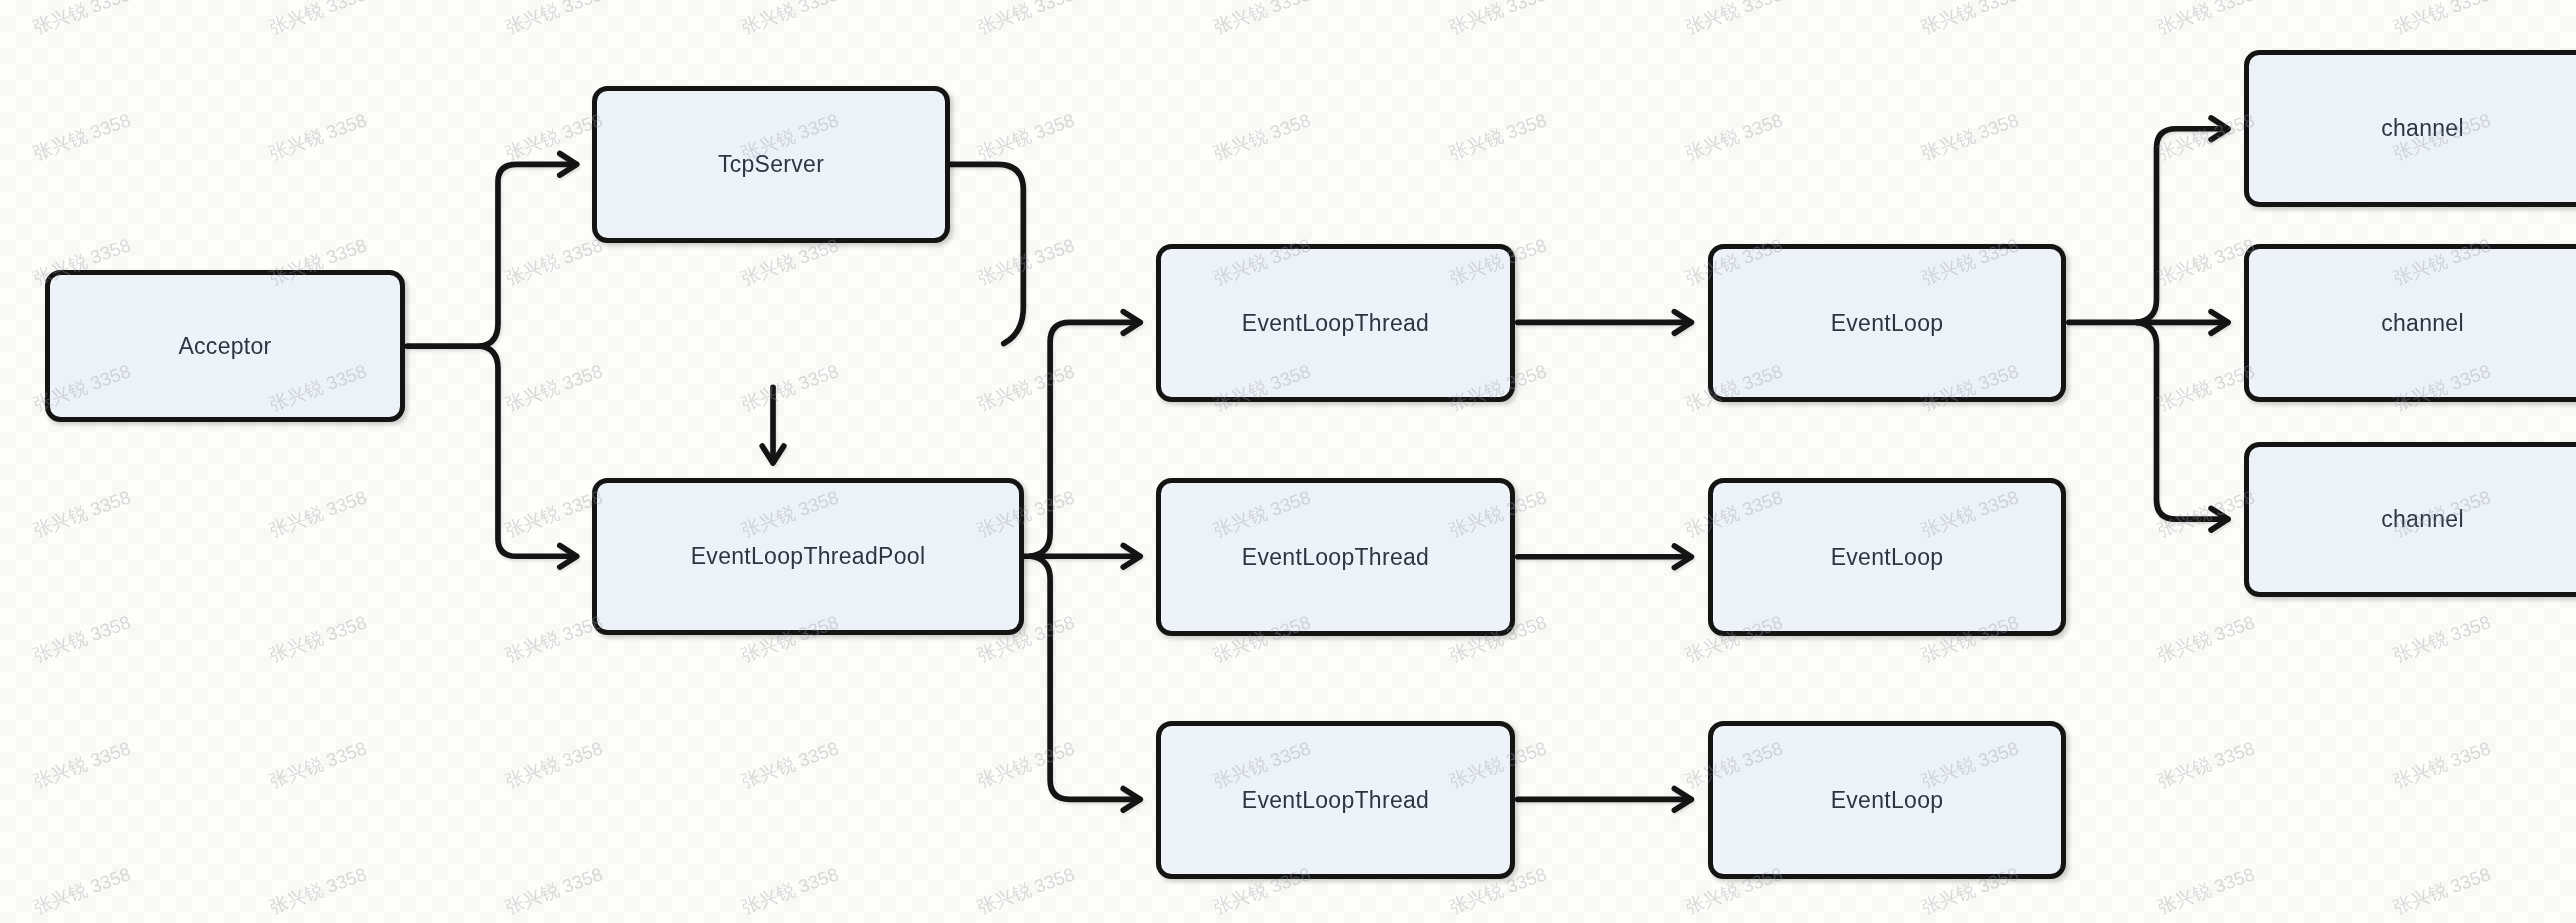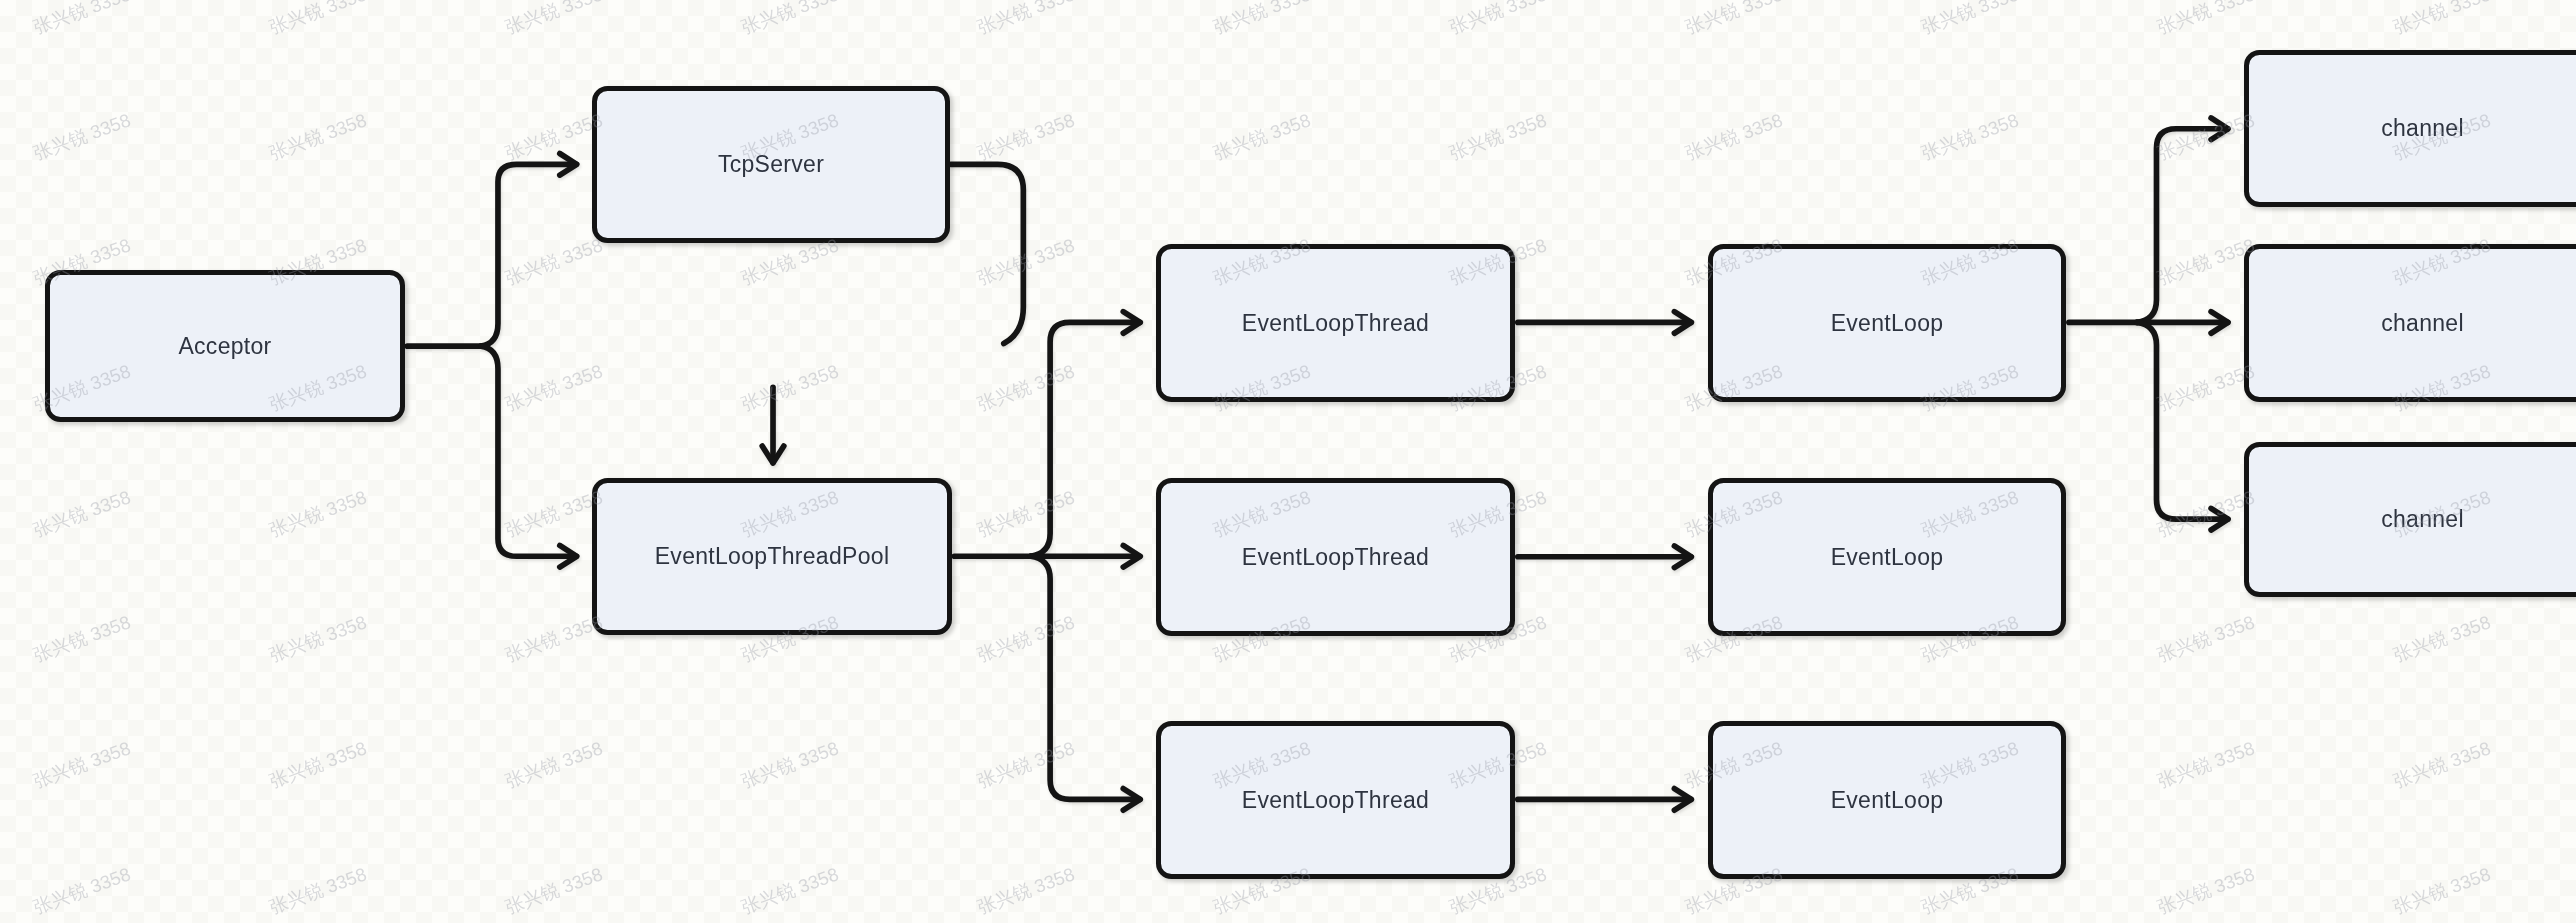--- a/index.html
+++ b/index.html
@@ -91,21 +91,21 @@
       </g>
   </svg>
 
   <div id="nodes">
       <div class="node" style="left: 45px; top: 270px; width: 360px; height: 152px;">
         <span class="label">Acceptor</span>
       </div>
       <div class="node" style="left: 592px; top: 86px; width: 358px; height: 157px;">
         <span class="label">TcpServer</span>
       </div>
-      <div class="node" style="left: 592px; top: 478px; width: 360px; height: 157px;">
+      <div class="node" style="left: 592px; top: 478px; width: 432px; height: 157px;">
         <span class="label">EventLoopThreadPool</span>
       </div>
       <div class="node" style="left: 1156px; top: 244px; width: 359px; height: 158px;">
         <span class="label">EventLoopThread</span>
       </div>
       <div class="node" style="left: 1156px; top: 478px; width: 359px; height: 158px;">
         <span class="label">EventLoopThread</span>
       </div>
       <div class="node" style="left: 1156px; top: 721px; width: 359px; height: 158px;">
         <span class="label">EventLoopThread</span>

